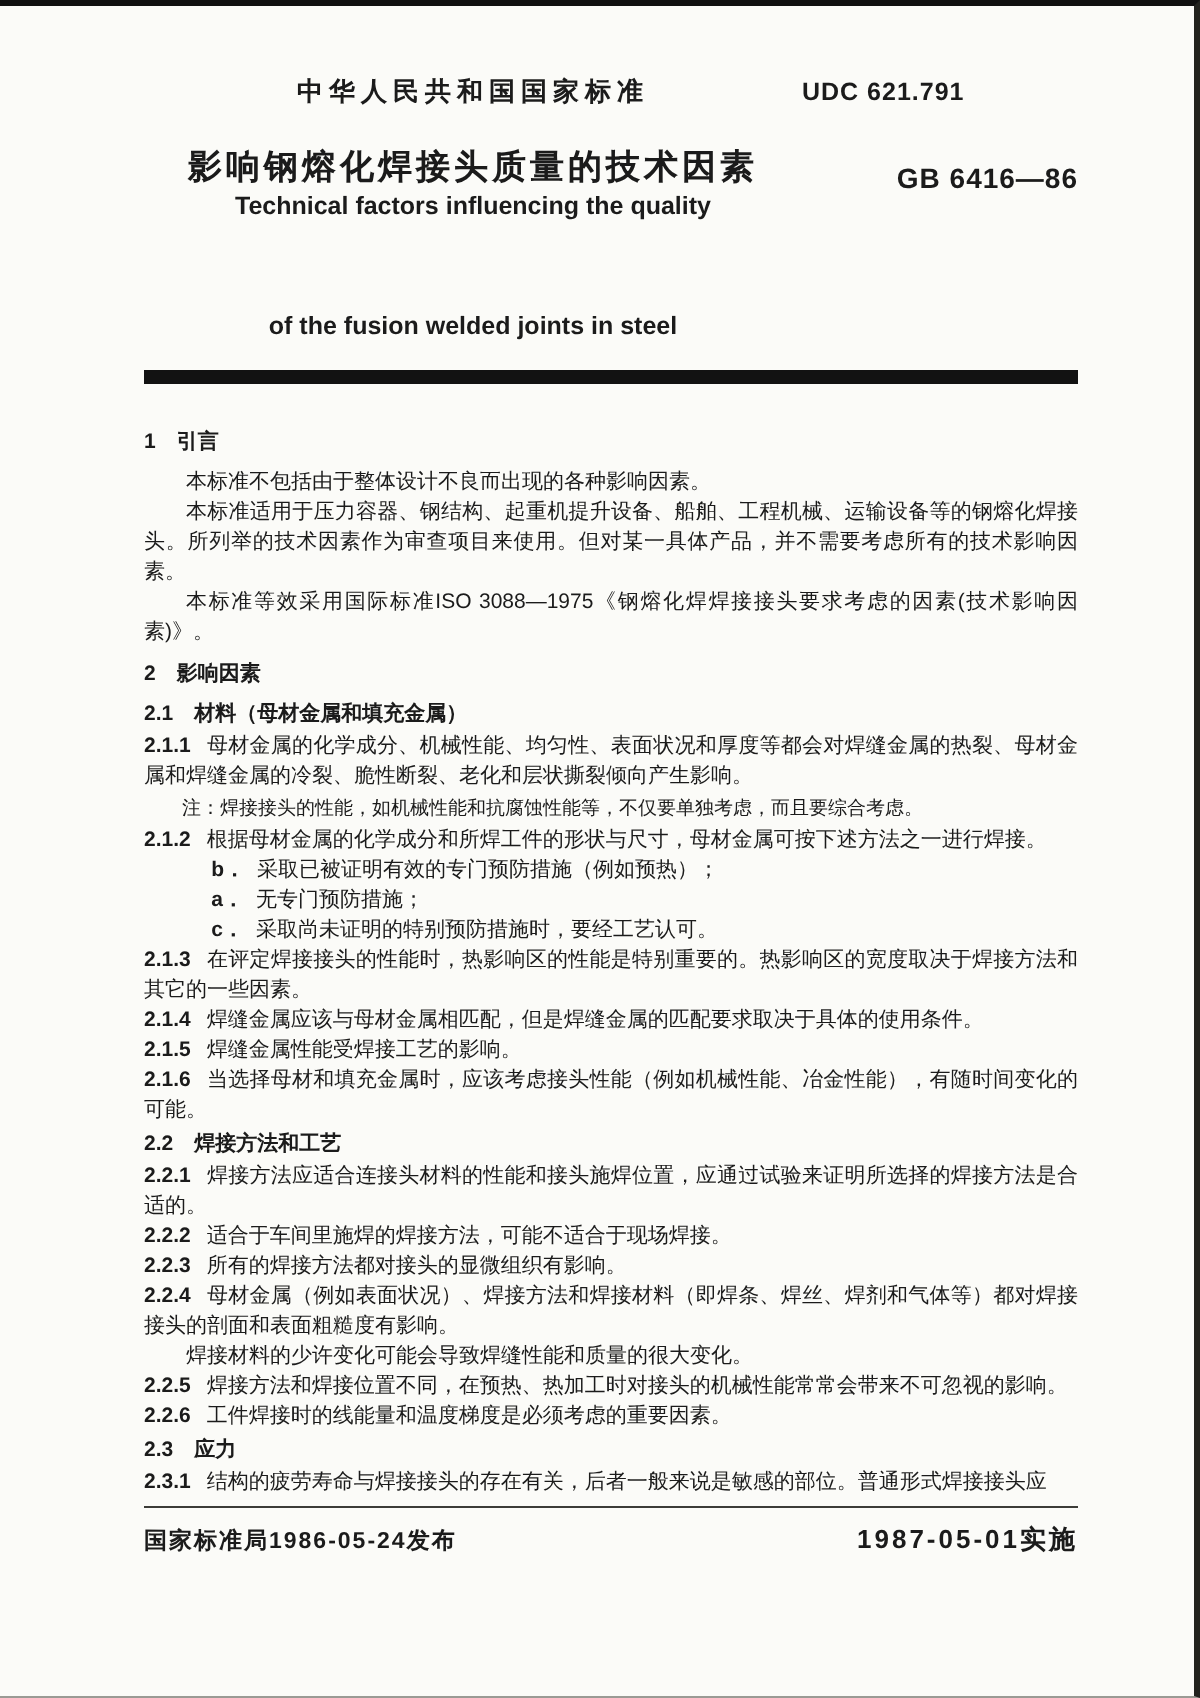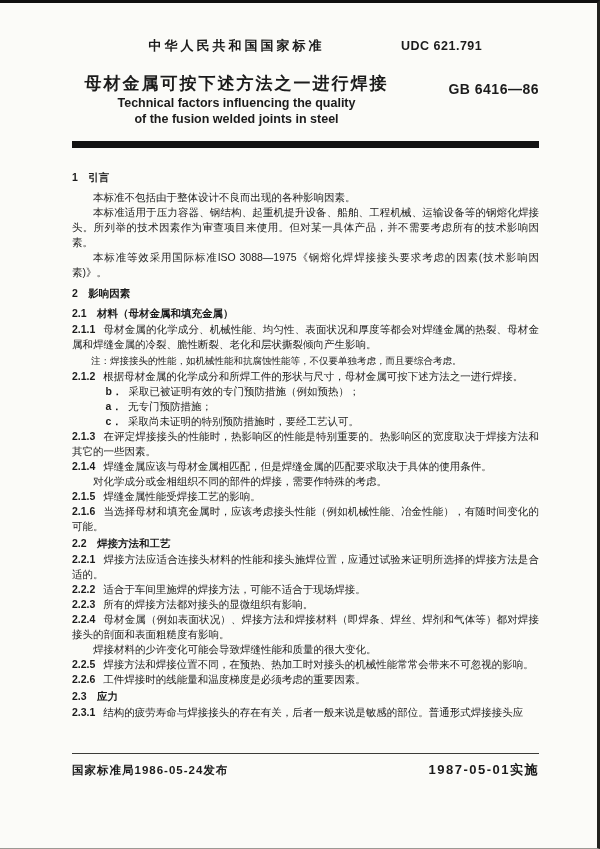--- a/index.html
+++ b/index.html
@@ -32,20 +32,21 @@
   .title-cn {
     font-size: 17px;
     font-weight: bold;
     letter-spacing: 2px;
     margin-top: 17px;
   }
   .title-en {
     font-size: 12.5px;
     font-weight: bold;
     line-height: 1.3;
+    margin-top: 44px;
   }
   .title-en.first { margin-top: 0; }
   .header-right {
     width: 138px;
     padding-top: 2px;
     text-align: left;
   }
   .udc { font-size: 12.5px; font-weight: bold; letter-spacing: 0.5px; }
   .code { font-size: 14px; font-weight: bold; margin-top: 28px; letter-spacing: 0.5px; text-align: right; }
   .rule {
@@ -97,21 +98,21 @@
 </style>
 </head>
 <body>
 
 <div class="page">
 
   <div class="header">
     <div class="header-grid">
       <div class="header-left">
         <div class="org">中华人民共和国国家标准</div>
-        <div class="title-cn">母材金属可按下述方法之一进行焊接</div>
+        <div class="title-cn">影响钢熔化焊接头质量的技术因素</div>
         <div class="title-en first">Technical factors influencing the quality</div>
         <div class="title-en">of the fusion welded joints in steel</div>
       </div>
       <div class="header-right">
         <div class="udc">UDC 621.791</div>
         <div class="code">GB 6416—86</div>
       </div>
     </div>
     <div class="rule"></div>
   </div>
@@ -124,21 +125,20 @@
       <div class="blk h1">2　影响因素</div>
       <div class="blk h2">2.1　材料（母材金属和填充金属）</div>
       <div class="blk np"><span class="num">2.1.1</span>母材金属的化学成分、机械性能、均匀性、表面状况和厚度等都会对焊缝金属的热裂、母材金属和焊缝金属的冷裂、脆性断裂、老化和层状撕裂倾向产生影响。</div>
       <div class="blk note">注：焊接接头的性能，如机械性能和抗腐蚀性能等，不仅要单独考虑，而且要综合考虑。</div>
       <div class="blk np"><span class="num">2.1.2</span>根据母材金属的化学成分和所焊工件的形状与尺寸，母材金属可按下述方法之一进行焊接。</div>
       <div class="blk li"><span class="linum">b．</span>采取已被证明有效的专门预防措施（例如预热）；</div>
       <div class="blk li"><span class="linum">a．</span>无专门预防措施；</div>
       <div class="blk li"><span class="linum">c．</span>采取尚未证明的特别预防措施时，要经工艺认可。</div>
       <div class="blk np"><span class="num">2.1.3</span>在评定焊接接头的性能时，热影响区的性能是特别重要的。热影响区的宽度取决于焊接方法和其它的一些因素。</div>
       <div class="blk np"><span class="num">2.1.4</span>焊缝金属应该与母材金属相匹配，但是焊缝金属的匹配要求取决于具体的使用条件。</div>
-      <div class="blk p">对化学成分或金相组织不同的部件的焊接，需要作特殊的考虑。</div>
       <div class="blk np"><span class="num">2.1.5</span>焊缝金属性能受焊接工艺的影响。</div>
       <div class="blk np"><span class="num">2.1.6</span>当选择母材和填充金属时，应该考虑接头性能（例如机械性能、冶金性能），有随时间变化的可能。</div>
       <div class="blk h2">2.2　焊接方法和工艺</div>
       <div class="blk np"><span class="num">2.2.1</span>焊接方法应适合连接头材料的性能和接头施焊位置，应通过试验来证明所选择的焊接方法是合适的。</div>
       <div class="blk np"><span class="num">2.2.2</span>适合于车间里施焊的焊接方法，可能不适合于现场焊接。</div>
       <div class="blk np"><span class="num">2.2.3</span>所有的焊接方法都对接头的显微组织有影响。</div>
       <div class="blk np"><span class="num">2.2.4</span>母材金属（例如表面状况）、焊接方法和焊接材料（即焊条、焊丝、焊剂和气体等）都对焊接接头的剖面和表面粗糙度有影响。</div>
       <div class="blk p">焊接材料的少许变化可能会导致焊缝性能和质量的很大变化。</div>
       <div class="blk np"><span class="num">2.2.5</span>焊接方法和焊接位置不同，在预热、热加工时对接头的机械性能常常会带来不可忽视的影响。</div>
       <div class="blk np"><span class="num">2.2.6</span>工件焊接时的线能量和温度梯度是必须考虑的重要因素。</div>

